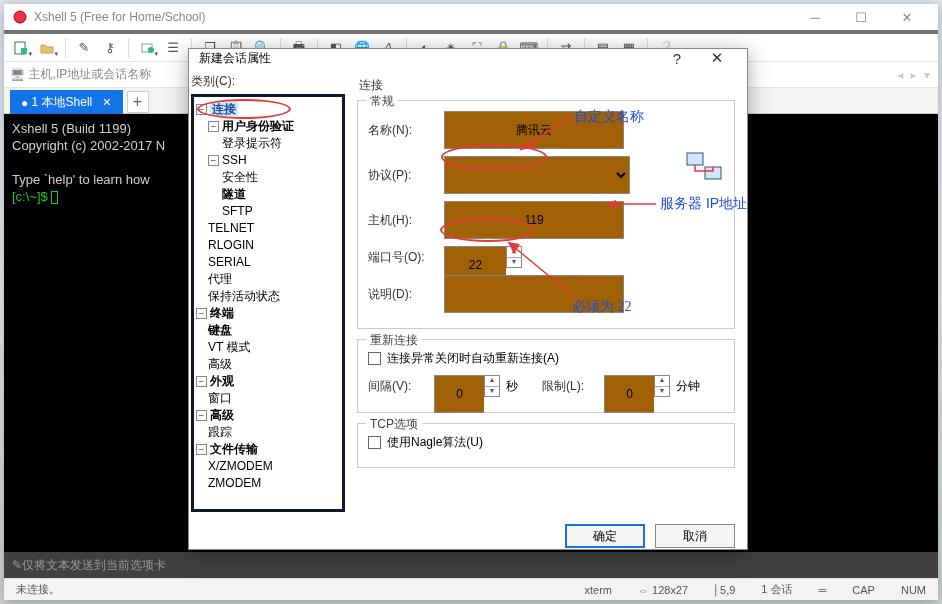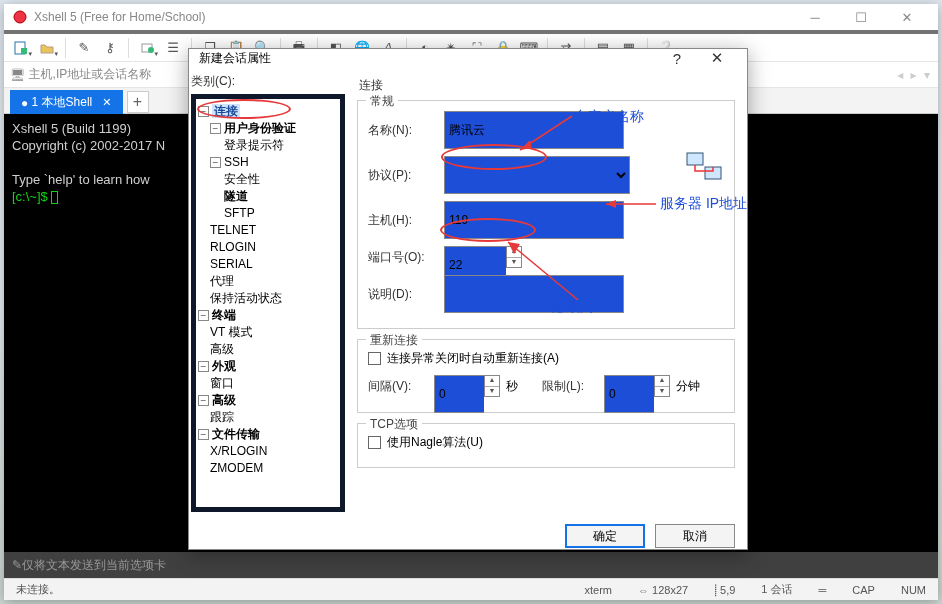--- a/index.html
+++ b/index.html
@@ -39,35 +39,35 @@
 
 
 .dialog { position:absolute; left:188px; top:48px; width:560px; height:502px; background:#fff; box-shadow:0 4px 20px rgba(0,0,0,.35); display:flex; flex-direction:column; border:1px solid #888;}
 .dialog .dtitle { height:30px; display:flex; align-items:center; padding:0 10px; font-size:12px; }
 .dialog .dtitle .t { flex:1; }
 .dialog .dtitle .help { width:40px; text-align:center; font-size:15px; color:#333;}
 .dialog .dtitle .close { width:40px; text-align:center; font-size:15px; color:#333;}
 .dialog .body { flex:1; display:flex; }
 .dialog .left { width:160px; padding:6px 4px 6px 2px; font-size:12px; }
 .dialog .left .lbl{ margin-bottom:4px; color:#333;}
-.dialog .tree { border:5px solid #0f172a; height:418px; overflow:auto; padding:4px 2px; line-height:17px;}
+.dialog .tree { border:3px solid #0f172a; height:418px; overflow:auto; padding:4px 2px; line-height:17px;}
 .dialog .tree .node { white-space:nowrap; }
 .dialog .tree .tw { display:inline-block; width:11px; height:11px; border:1px solid #888; text-align:center; line-height:9px; font-size:10px; margin-right:3px; color:#555; background:#fff;}
 .dialog .tree .sel { background:#d0e3ff; color:#1a4b9b; padding:0 2px;}
 .dialog .tree .nodetxt{ color:#000; }
 .dialog .tree .b { font-weight:bold;}
 .dialog .tree .ind1{padding-left:12px;} .dialog .tree .ind2{padding-left:26px;}
 
 .dialog .right { flex:1; padding:6px 12px 6px 8px; font-size:12px; }
 .dialog .right .heading { font-size:12px; color:#333; padding:4px 0 6px 2px;}
 .groupbox { border:1px solid #ccc; padding:10px 10px 8px; margin-bottom:10px; position:relative;}
 .groupbox .gtitle { position:absolute; top:-8px; left:8px; background:#fff; padding:0 4px; font-size:12px; color:#444;}
 .row { display:flex; align-items:center; margin-bottom:7px; gap:6px;}
 .row .lab { width:70px; color:#333;}
-.row input[type=text], .row select, .row textarea { border:1px solid #888; font-size:12px; padding:18px 4px; background:#1d4ed8;}
+.row input[type=text], .row select, .row textarea { border:1px solid #888; font-size:12px; padding:18px 4px; background:#a16207;text-align:center;}
 .row input[type=text]{ width:180px; height:22px;}
 .row select{ width:186px; height:22px;}
 .row .spin { display:flex; height:22px;}
 .row .spin input{ width:62px; border-right:none;}
 .row .spin .btns{ width:16px; display:flex; flex-direction:column; border:1px solid #888;}
 .row .spin .btns div{ flex:1; font-size:7px; text-align:center; line-height:8px; color:#555; border-bottom:1px solid #aaa;}
 .row .spin .btns div:last-child{border:none;}
 .row textarea{ width:180px; height:38px; resize:none;}
 .chk { display:flex; align-items:center; gap:6px; margin-bottom:8px;}
 .chk .box{ width:13px;height:13px;border:1px solid #666; background:#fff;}
@@ -207,28 +207,29 @@
         <div class="node ind1"><span class="tw">−</span><span class="nodetxt">SSH</span></div>
         <div class="node ind2"><span class="nodetxt">安全性</span></div>
         <div class="node ind2"><span class="nodetxt b">隧道</span></div>
         <div class="node ind2"><span class="nodetxt">SFTP</span></div>
         <div class="node ind1"><span class="nodetxt">TELNET</span></div>
         <div class="node ind1"><span class="nodetxt">RLOGIN</span></div>
         <div class="node ind1"><span class="nodetxt">SERIAL</span></div>
         <div class="node ind1"><span class="nodetxt">代理</span></div>
         <div class="node ind1"><span class="nodetxt">保持活动状态</span></div>
         <div class="node"><span class="tw">−</span><span class="nodetxt b">终端</span></div>
+        <div class="node ind1"><span class="nodetxt b">键盘</span></div>
         <div class="node ind1"><span class="nodetxt">VT 模式</span></div>
         <div class="node ind1"><span class="nodetxt">高级</span></div>
         <div class="node"><span class="tw">−</span><span class="nodetxt b">外观</span></div>
         <div class="node ind1"><span class="nodetxt">窗口</span></div>
         <div class="node"><span class="tw">−</span><span class="nodetxt b">高级</span></div>
         <div class="node ind1"><span class="nodetxt">跟踪</span></div>
         <div class="node"><span class="tw">−</span><span class="nodetxt b">文件传输</span></div>
-        <div class="node ind1"><span class="nodetxt">X/RLOGIN</span></div>
+        <div class="node ind1"><span class="nodetxt">X/ZMODEM</span></div>
         <div class="node ind1"><span class="nodetxt">ZMODEM</span></div>
       </div>
     </div>
     <div class="right" style="position:relative">
       <div class="heading">连接</div>
       <div class="groupbox">
         <div class="gtitle">常规</div>
         <div class="row">
             <div class="lab">名称(N):</div>
             <input type="text" value="腾讯云" style="">
@@ -304,21 +305,21 @@
     <div class="dlgbtn">取消</div>
   </div>
 </div>
 
 <div class="ellipse" style="left:197px; top:99px; width:94px; height:20px;"></div>
 <div class="ellipse" style="left:441px; top:144px; width:106px; height:26px;"></div>
 <div class="ellipse" style="left:440px; top:218px; width:96px; height:24px;"></div>
 
 <div class="anno" style="left:574px; top:108px;">自定义名称</div>
 <div class="anno" style="left:660px; top:195px;">服务器 IP地址</div>
-<div class="anno" style="left:552px; top:298px;">必须为 22</div>
+<div class="anno" style="left:572px; top:298px;font-family:Liberation Serif, serif;">必须为 22</div>
 
 <svg class="arrow" style="left:510px; top:110px; width:70px; height:50px">
     <line x1="62" y1="6" x2="10" y2="40"></line>
     <polygon points="10,40 20,30 22,38"></polygon>
   </svg>
 <svg class="arrow" style="left:600px; top:196px; width:60px; height:16px">
     <line x1="56" y1="8" x2="6" y2="8"></line>
     <polygon points="6,8 16,4 16,12"></polygon>
   </svg>
 <svg class="arrow" style="left:500px; top:236px; width:90px; height:70px">

